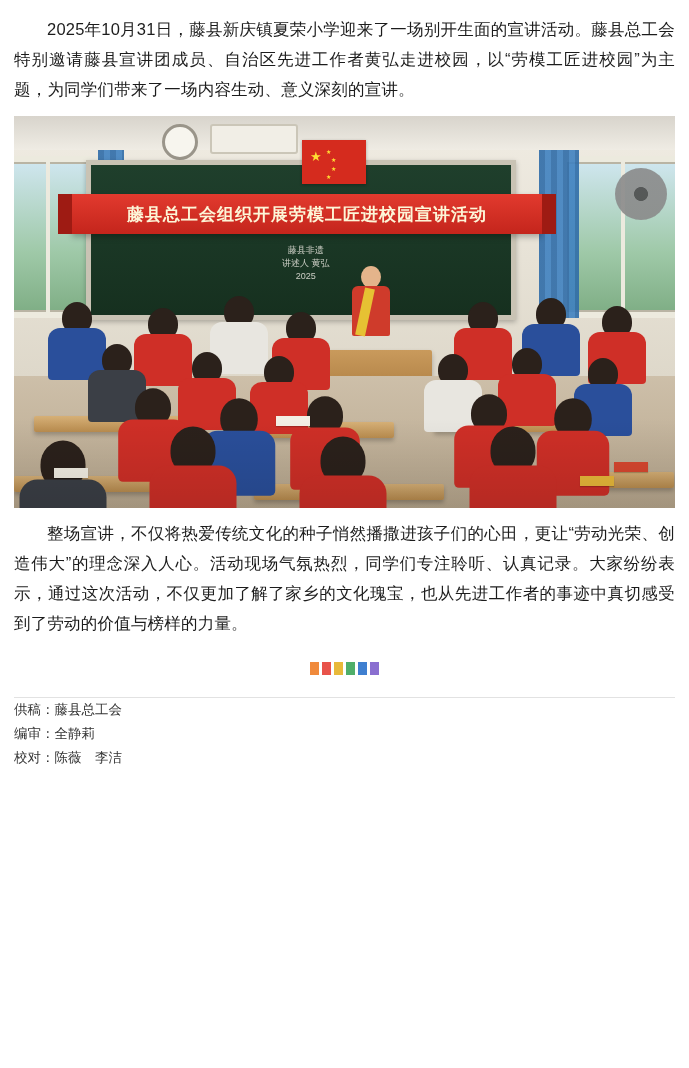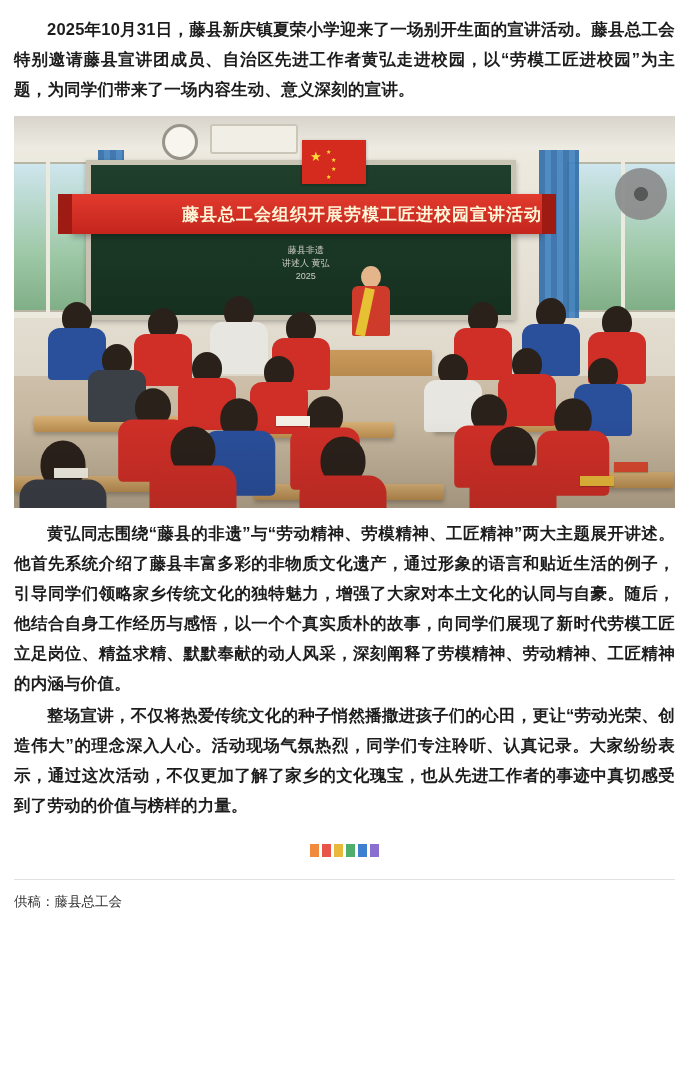--- a/index.html
+++ b/index.html
@@ -19,21 +19,20 @@
     padding: 14px 14px 6px 14px;
   }
   p.body-par {
     margin: 0 0 2px 0;
     font-size: 16.5px;
     line-height: 30px;
     text-indent: 2em;
     text-align: justify;
     letter-spacing: 0.2px;
     color: #1c1c1c;
-    font-weight: bold;
   }
   .photo-wrap {
     margin: 12px 0 10px 0;
     width: 661px;
     height: 392px;
     overflow: hidden;
     position: relative;
     background: #6d6257;
   }
   .photo {
@@ -86,21 +85,21 @@
   .flag .star.s {
     font-size: 6px;
   }
   .banner {
     position: absolute;
     left: 58px; top: 78px;
     width: 470px; height: 40px;
     background: linear-gradient(#e23a2e, #c4251c);
     display: flex;
     align-items: center;
-    justify-content: flex-end;
+    justify-content: center;
     box-shadow: 0 3px 6px rgba(0,0,0,.28);
   }
   .banner span {
     color: #fdf6d8;
     font-size: 17px;
     font-weight: bold;
     letter-spacing: 1px;
     white-space: nowrap;
   }
   .banner:before, .banner:after {
@@ -243,21 +242,21 @@
     justify-content: center;
     gap: 3px;
     margin: 24px 0 22px 0;
   }
   .dots span {
     display: block;
     width: 9px; height: 13px;
   }
   .credits {
     border-top: 1px solid #e2e2e2;
-    padding-top: 10px;
+    padding-top: 0;
     margin-top: 14px;
   }
   .credits div {
     font-size: 13.5px;
     line-height: 24px;
     color: #333;
   }
 </style>
 </head>
 <body>
@@ -413,29 +412,30 @@
 
       <div class="book" style="left:40px; top:352px;"></div>
       <div class="book red" style="left:600px; top:346px;"></div>
       <div class="book yellow" style="left:566px; top:360px;"></div>
       <div class="book" style="left:262px; top:300px;"></div>
 
       <div class="shade-bottom"></div>
     </div>
   </div>
 
-  <p class="body-par">黄弘同志围绕“藤县的非遗”与“劳动精神、劳模精神、工匠精神”两大主题展开讲述。他首先系统介绍了藤县丰富多彩的非物质文化遗产，通过形象的语言和贴近生活的例子，引导同学们领略家乡传统文化的独特魅力，增强了大家对本土文化的认同与自豪。随后，他结合自身工作经历与感悟，以一个个真实质朴的故事，向同学们展现了新时代劳模工匠立足岗位、精益求精、默默奉献的动人风采，深刻阐释了劳模精神、劳动精神、工匠精神的内涵与价值。</p>
   <p class="body-par">整场宣讲，不仅将热爱传统文化的种子悄然播撒进孩子们的心田，更让“劳动光荣、创造伟大”的理念深入人心。活动现场气氛热烈，同学们专注聆听、认真记录。大家纷纷表示，通过这次活动，不仅更加了解了家乡的文化瑰宝，也从先进工作者的事迹中真切感受到了劳动的价值与榜样的力量。</p>
 
   <div class="dots">
     <span style="background:#f08a3c"></span>
     <span style="background:#e8534a"></span>
     <span style="background:#e8b93a"></span>
     <span style="background:#4fae6a"></span>
     <span style="background:#3f7fd0"></span>
     <span style="background:#8a6fd0"></span>
   </div>
 
   <div class="credits">
     <div>供稿：藤县总工会</div>
+    <div>编审：全静莉</div>
+    <div>校对：陈薇　李洁</div>
   </div>
 
 </div>
 
 </body></html>

